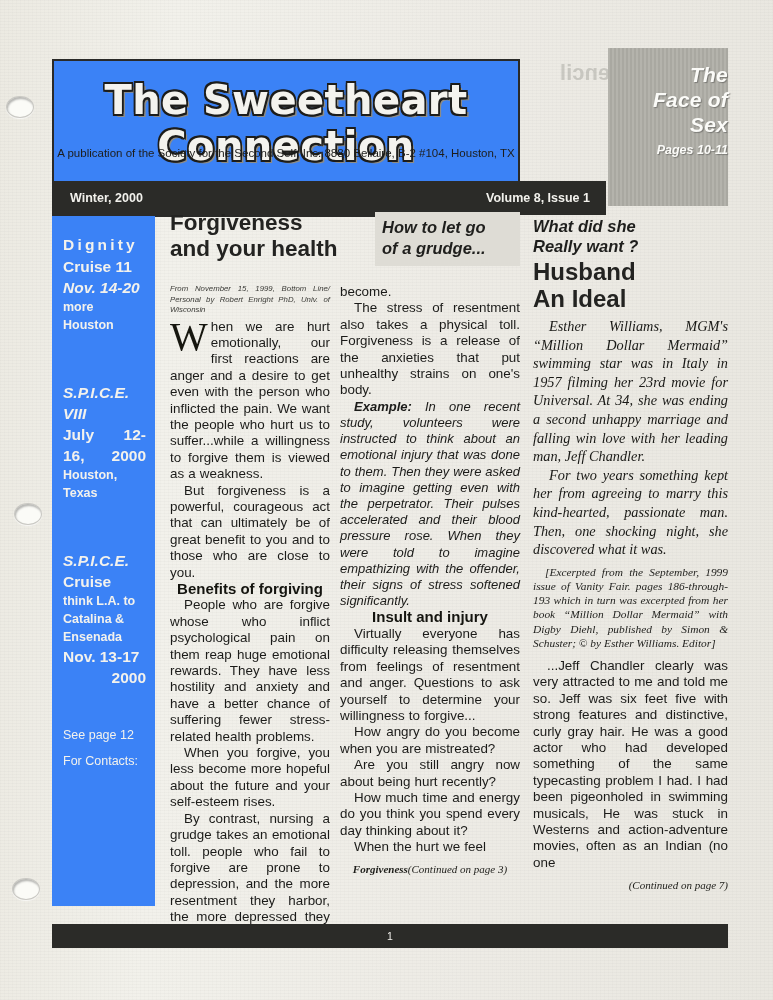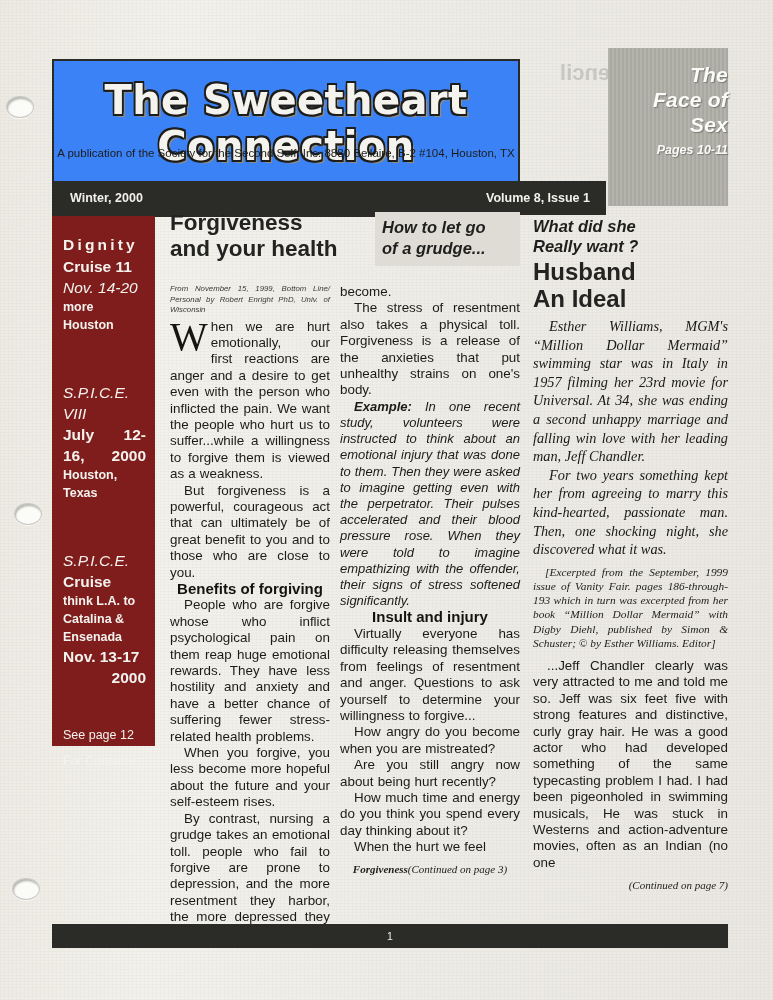--- a/index.html
+++ b/index.html
@@ -80,30 +80,30 @@
     font-style:italic;font-weight:700;
   }
   .mast-right .l{font-size:21px;line-height:25px;letter-spacing:.2px;
     text-shadow:1px 1px 1px rgba(60,60,58,.45);}
   .mast-right .pg{font-size:12.5px;margin-top:6px;
     text-shadow:1px 1px 1px rgba(60,60,58,.45);}
 
   
   .body-wrap{position:relative;margin-top:10px;height:690px;}
   .sidebar{
-    position:absolute;left:0;top:0;width:103px;height:530px;
-    background:#7f1d1d;color:#f3f2ed;box-sizing:border-box;
+    position:absolute;left:0;top:0;width:103px;height:690px;
+    background:#3b82f6;color:#f3f2ed;box-sizing:border-box;
     padding:18px 9px 0 11px;
   }
   .sb-block{margin-bottom:4px;}
   .sb-gap{height:44px;}
   .sb-gap-sm{height:30px;}
   .sb-l1{font-size:15.5px;font-weight:700;letter-spacing:3.2px;line-height:22px;}
   .sb-l2{font-size:15.5px;font-weight:700;line-height:21px;}
-  .sb-ital{font-size:15.5px;font-weight:400;font-style:italic;line-height:21px;}
+  .sb-ital{font-size:15.5px;font-weight:700;font-style:italic;line-height:21px;}
   .sb-sm-b{font-size:12.5px;line-height:18px;font-weight:700;}
   .sb-date{font-size:15.5px;font-weight:700;line-height:21px;
     display:flex;justify-content:space-between;}
   .sb-right{font-size:15.5px;font-weight:700;text-align:right;line-height:21px;}
   .sb-foot{font-size:12.5px;line-height:26px;}
 
   .cols{position:absolute;left:118px;top:0;width:558px;height:690px;}
 
   .col{position:absolute;top:0;}
   #col1{left:0;width:160px;}

